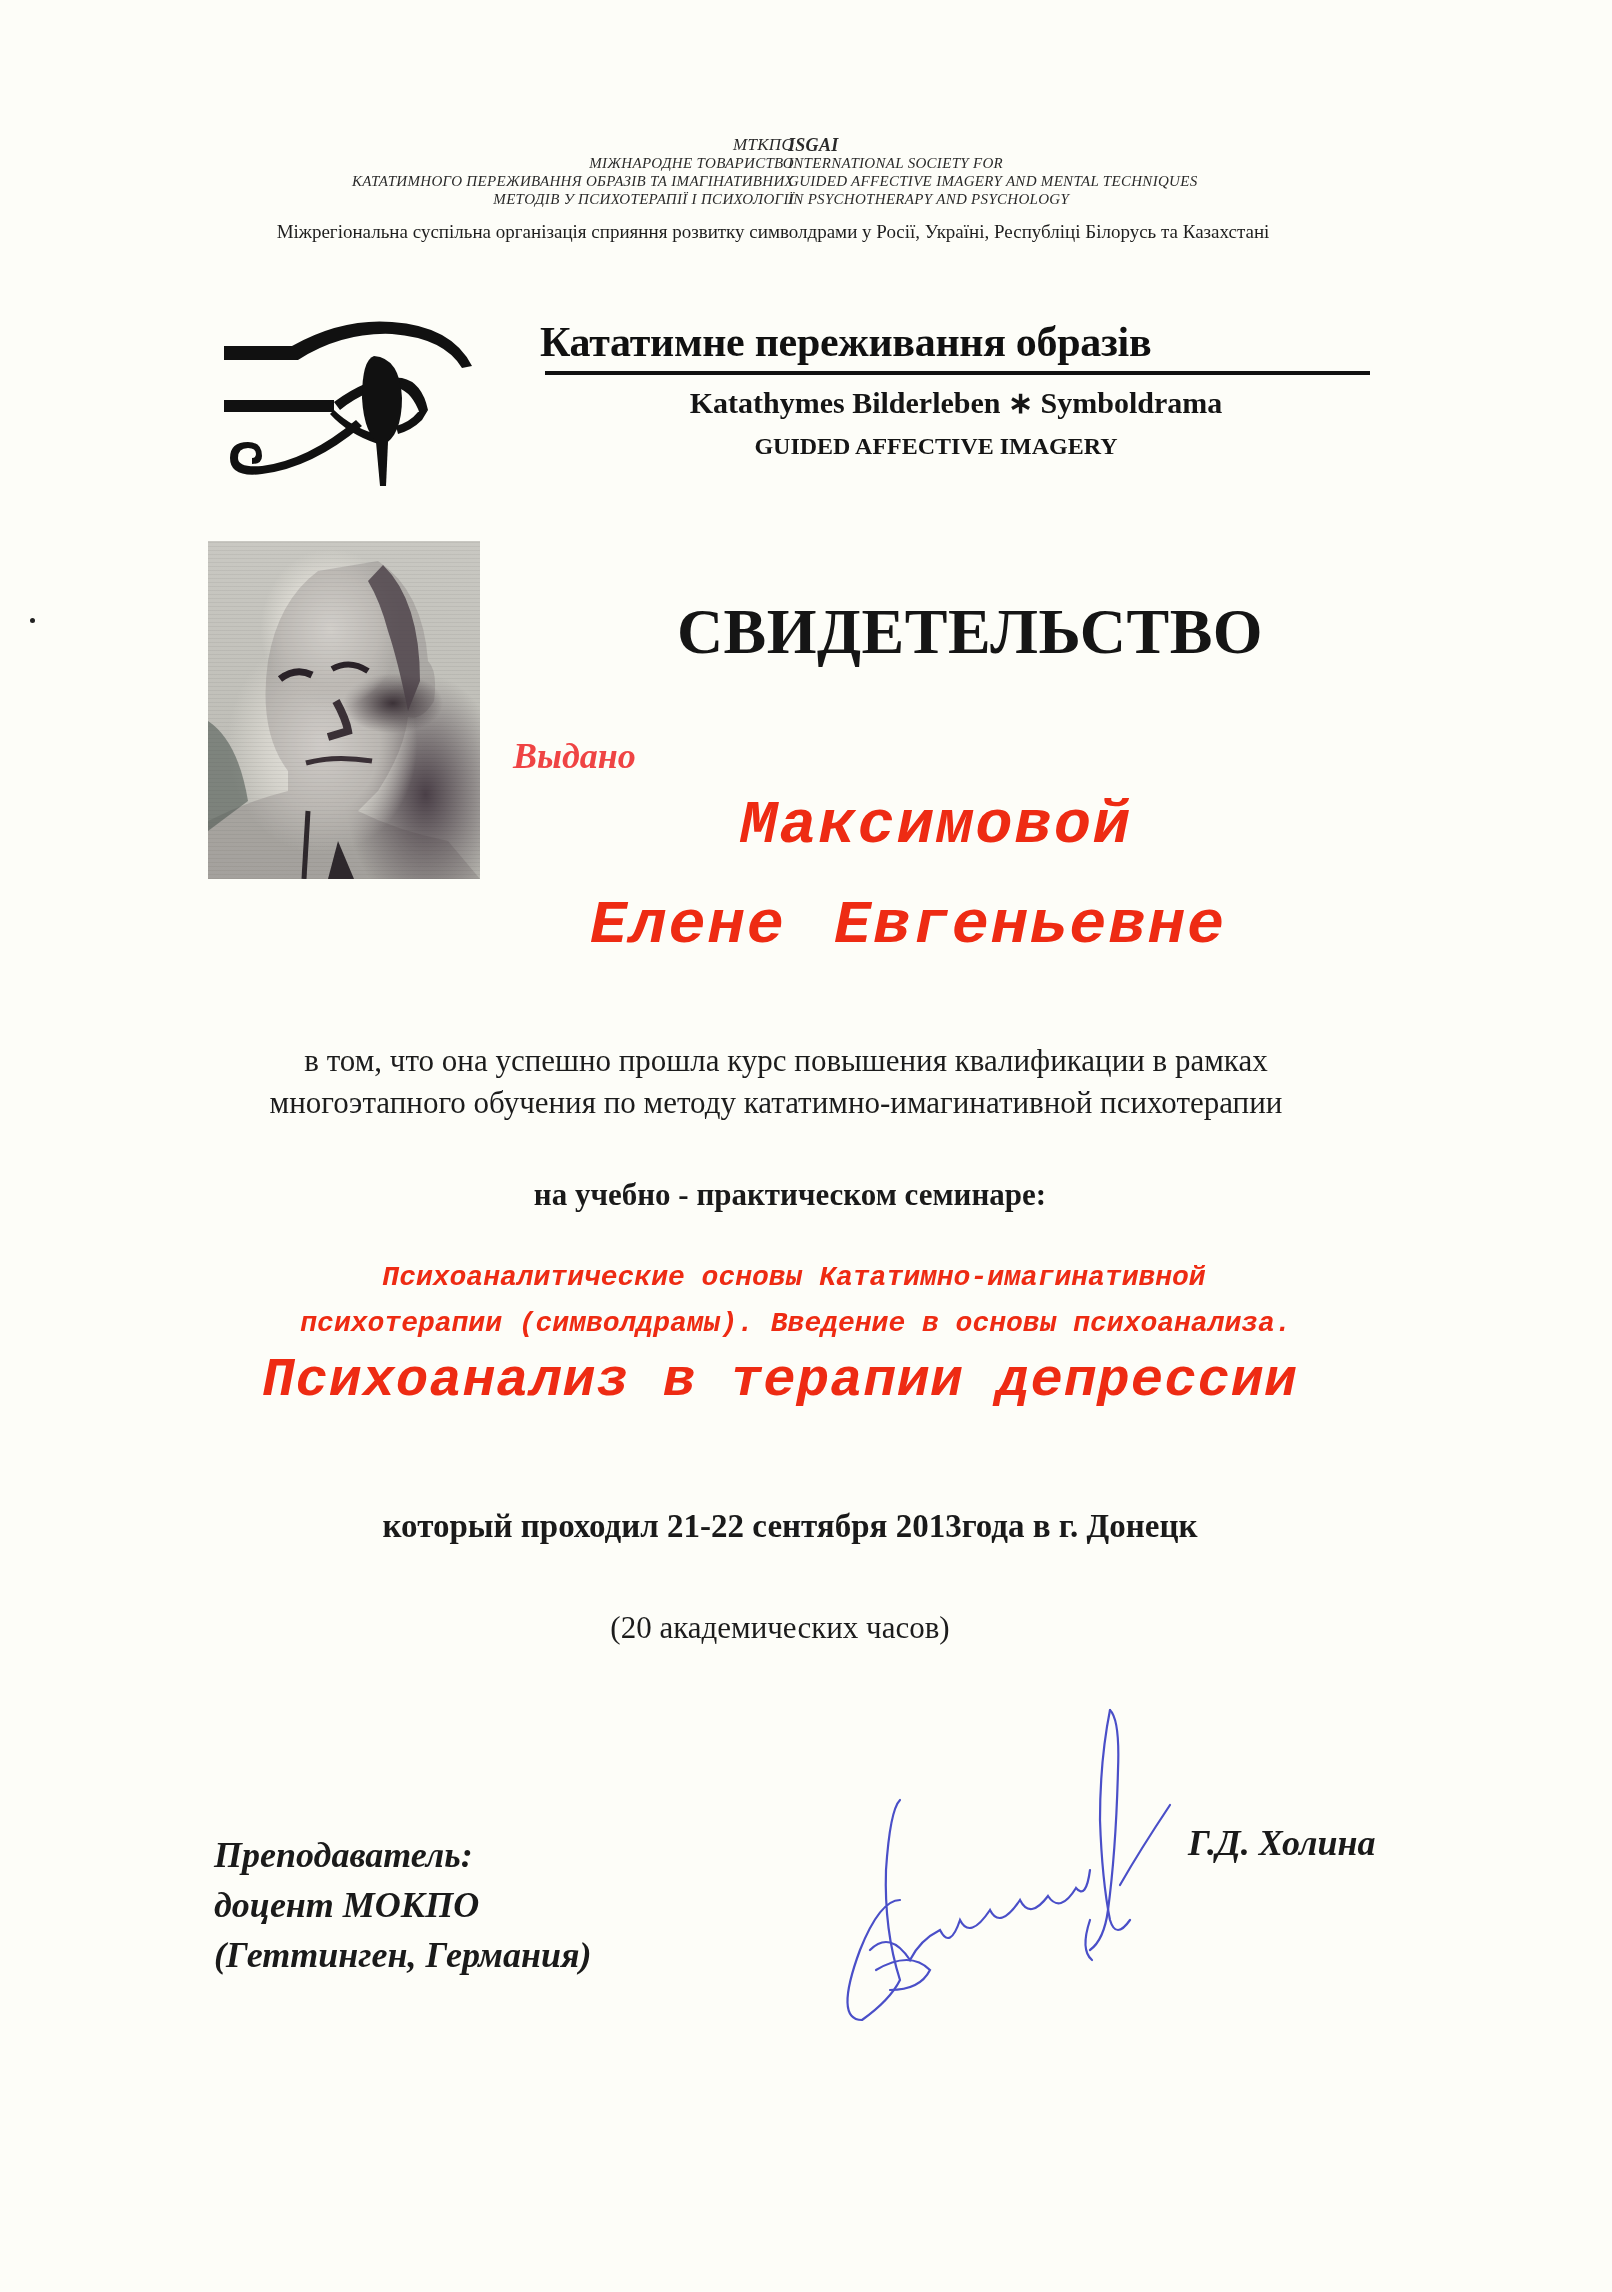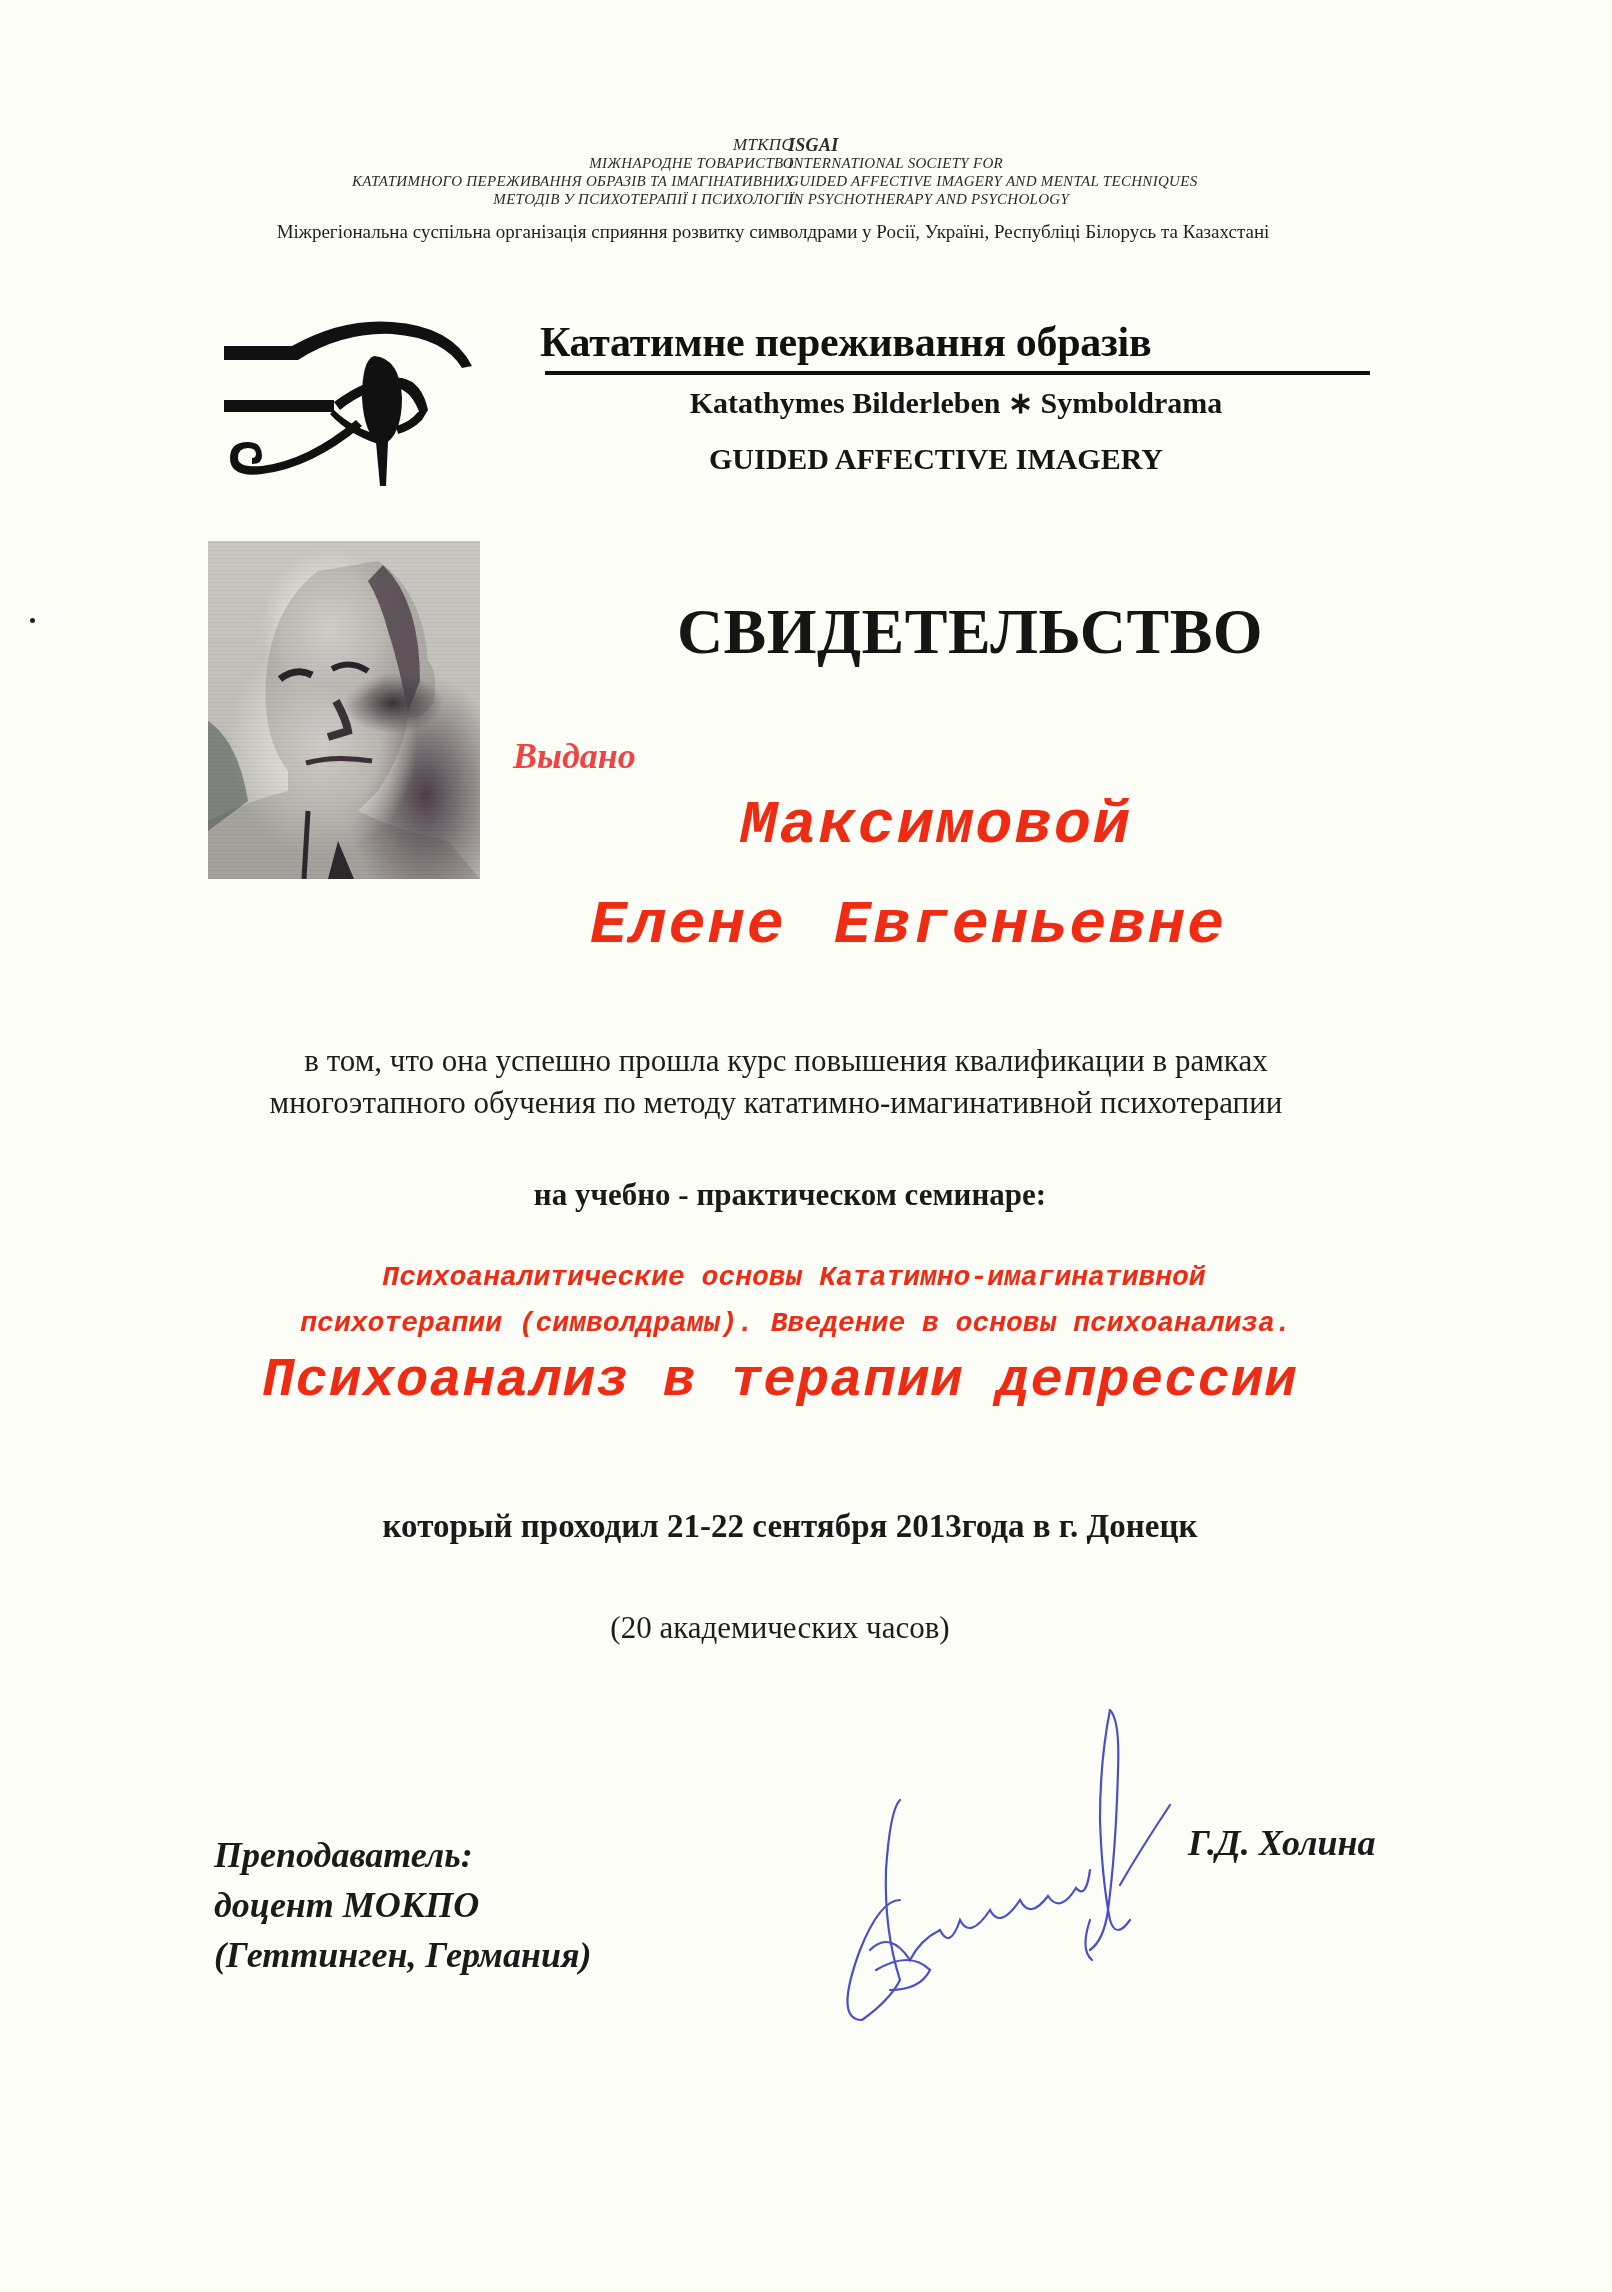--- a/index.html
+++ b/index.html
@@ -34,22 +34,22 @@
     font-size: 42px; font-weight: bold; color: #111;
     letter-spacing: -0.3px; white-space: nowrap;
   }
   .brand-underline { left: 545px; top: 371px; width: 825px; height: 4px; background: #111; }
   .brand-sub1 {
     left: 540px; top: 385px; width: 832px; text-align: center;
     font-size: 30px; font-weight: bold; white-space: nowrap; color: #151515;
     padding-left: 0px;
   }
   .brand-sub2 {
-    left: 540px; top: 442px; width: 832px; text-align: center;
-    font-size: 30px; font-weight: bold; white-space: nowrap; color: #151515;
+    left: 540px; top: 433px; width: 832px; text-align: center;
+    font-size: 24px; font-weight: bold; white-space: nowrap; color: #151515;
     margin-left: -20px;
   }
   
   .photo {
     left: 208px; top: 541px; width: 272px; height: 338px;
     background:
       radial-gradient(ellipse 70px 80px at 45% 26%, #f0efe8 0%, #d8d6cf 70%, rgba(0,0,0,0) 100%),
       radial-gradient(ellipse 50px 30px at 68% 48%, #3a3036 0%, rgba(0,0,0,0) 100%),
       radial-gradient(ellipse 95px 110px at 42% 60%, #eeece6 0%, #d5d3cc 60%, rgba(0,0,0,0) 100%),
       radial-gradient(ellipse 80px 120px at 80% 75%, #4b4048 0%, rgba(0,0,0,0) 100%),

